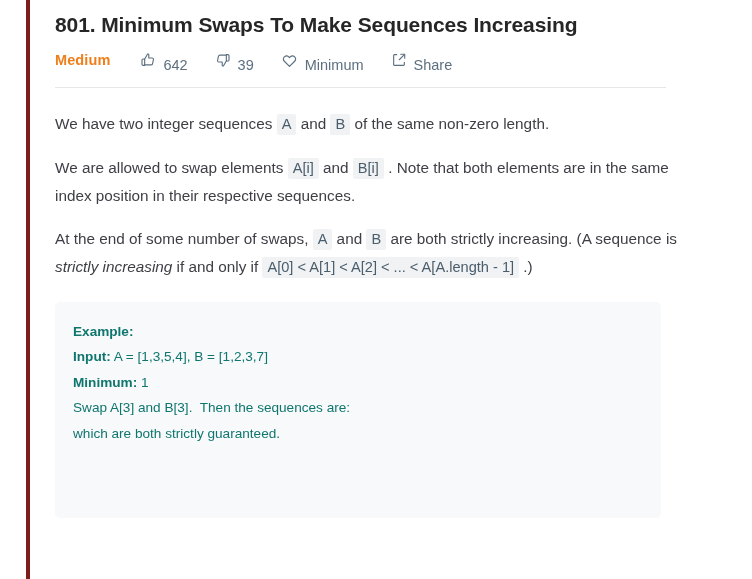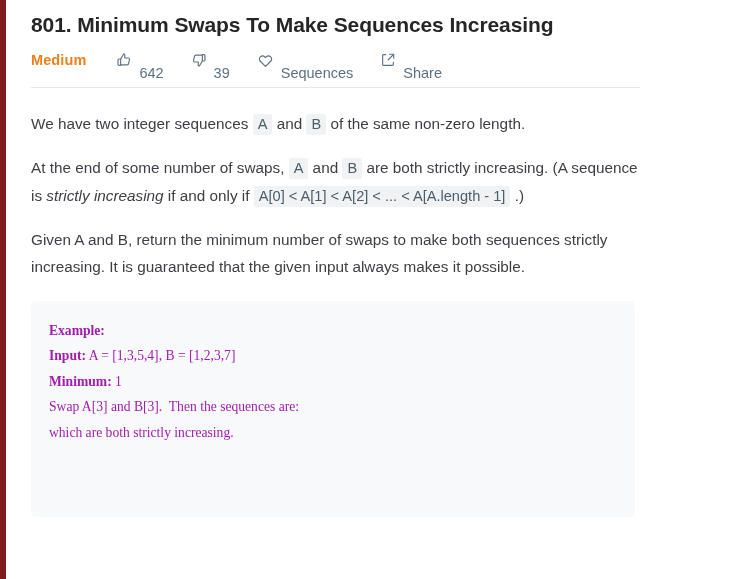--- a/index.html
+++ b/index.html
@@ -14,22 +14,23 @@
     font-family: "Liberation Sans", sans-serif;
     color: #3c3c44;
     -webkit-font-smoothing: antialiased;
   }
 
   #page {
     position: relative;
     width: 668px;
     height: 579px;
     box-sizing: border-box;
-    border-left: 6px solid #7f1d1d;
+    border-left: 4px solid #7f1d1d;
     background: #ffffff;
+    margin-left: 26px;
   }
 
   .content {
     padding: 0 16px 0 25px;
   }
 
   
   .problem-title {
     margin: 0;
     padding-top: 10px;
@@ -64,21 +65,21 @@
     cursor: pointer;
     white-space: nowrap;
   }
   .meta-item .ic {
     display: inline-flex;
     align-items: center;
     justify-content: center;
     margin-right: 7px;
   }
   .meta-item .ic svg { display: block; }
-  .meta-item .lbl { line-height: 1; position: relative; top: 13px; }
+  .meta-item .lbl { line-height: 1; position: relative; top: 5px; }
 
   .divider {
     margin: 13px 12px 0 0;
     height: 1px;
     background: #e7e7e9;
   }
 
   
   .prose { padding-top: 5px; }
 
@@ -108,24 +109,24 @@
   
   .codeblock {
     margin: 21px 17px 0 0;
     background: #f7f9fa;
     border-radius: 5px;
     padding: 17px 0 20px 18px;
     min-height: 216px;
     box-sizing: border-box;
   }
   .codeline {
-    font-family: Liberation Serif, serif;
+    font-family: Liberation Sans, sans-serif;
     font-size: 13.6px;
     line-height: 25.4px;
-    color: #a21caf;
+    color: #0f766e;
     white-space: pre;
   }
   .codeline .lead { font-weight: 700; }
 </style>
 </head>
 <body>
 
 <div id="page">
   <div class="content">
 
@@ -154,21 +155,21 @@
         </span>
         <span class="lbl">39</span>
       </div>
 
       <div class="meta-item">
         <span class="ic">
           <svg width="17" height="17" viewBox="0 0 24 24" fill="none" stroke="#5c7080" stroke-width="1.7" stroke-linecap="round" stroke-linejoin="round">
             <path d="M12 20.2l-7.3-7.1a4.3 4.3 0 0 1 0-6.2 4.5 4.5 0 0 1 6.35 0L12 8l.95-1.1a4.5 4.5 0 0 1 6.35 0 4.3 4.3 0 0 1 0 6.2z"></path>
           </svg>
         </span>
-        <span class="lbl">Sequences</span>
+        <span class="lbl">Minimum</span>
       </div>
 
       <div class="meta-item">
         <span class="ic">
           <svg width="16" height="16" viewBox="0 0 24 24" fill="none" stroke="#5c7080" stroke-width="1.7" stroke-linecap="round" stroke-linejoin="round">
             <path d="M8.5 4H5.2A1.2 1.2 0 0 0 4 5.2v13.6A1.2 1.2 0 0 0 5.2 20h13.6a1.2 1.2 0 0 0 1.2-1.2V15.5"></path>
             <path d="M12.4 11.6L20 4"></path>
             <path d="M14.6 3.4H20.6V9.4"></path>
           </svg>
         </span>
@@ -176,29 +177,29 @@
       </div>
 
     </div>
 
     <div class="divider"></div>
 
     <div class="prose">
 
       <p class="para"><span>We have two integer sequences </span><code class="inline">A</code><span> and </span><code class="inline">B</code><span> of the same non-zero length.</span></p>
 
+      <p class="para"><span>We are allowed to swap elements </span><code class="inline">A[i]</code><span> and </span><code class="inline">B[i]</code><span> . Note that both elements are in the same index position in their respective sequences.</span></p>
 
       <p class="para"><span>At the end of some number of swaps, </span><code class="inline">A</code><span> and </span><code class="inline">B</code><span> are both strictly increasing.  (A sequence is </span><em class="it">strictly increasing</em><span> if and only if </span><code class="inline">A[0] &lt; A[1] &lt; A[2] &lt; ... &lt; A[A.length - 1]</code><span> .)</span></p>
 
-      <p class="para">Given A and B, return the minimum number of swaps to make both sequences strictly increasing.  It is guaranteed that the given input always makes it possible.</p>
 
     </div>
 
     <div class="codeblock">
       <div class="codeline"><span class="lead">Example:</span><span></span></div>
       <div class="codeline"><span class="lead">Input:</span><span> A = [1,3,5,4], B = [1,2,3,7]</span></div>
       <div class="codeline"><span class="lead">Minimum:</span><span> 1</span></div>
       <div class="codeline"><span class="lead"></span><span>Swap A[3] and B[3].  Then the sequences are:</span></div>
-      <div class="codeline"><span class="lead"></span><span>which are both strictly increasing.</span></div>
+      <div class="codeline"><span class="lead"></span><span>which are both strictly guaranteed.</span></div>
     </div>
 
   </div>
 </div>
 
 </body></html>

